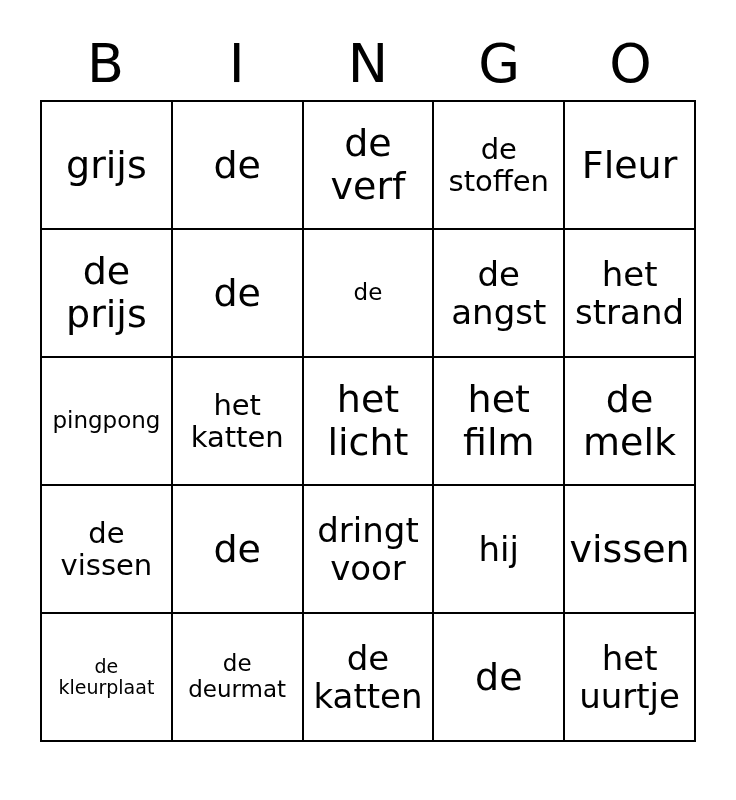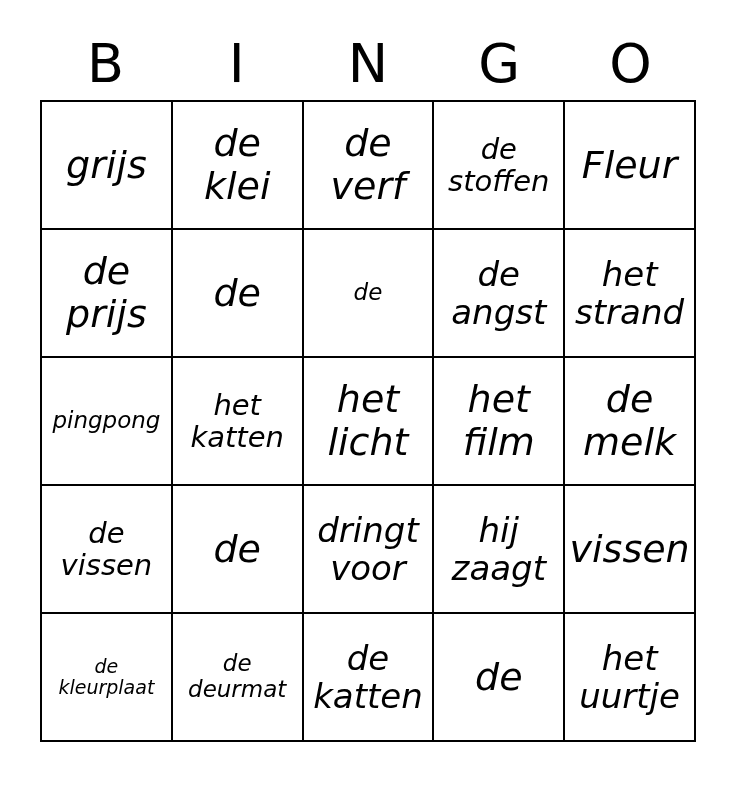--- a/index.html
+++ b/index.html
@@ -36,21 +36,20 @@
   }
   .grid {
     width: 654px;
     border-top: 2px solid #000;
     border-left: 2px solid #000;
     box-sizing: content-box;
   }
   .grid-row {
     display: flex;
     width: 654px;
-    font-style: italic;
   }
   .cell {
     flex: 1 1 0;
     width: 130px;
     height: 128px;
     border-right: 2px solid #000;
     border-bottom: 2px solid #000;
     box-sizing: border-box;
     display: flex;
     flex-direction: column;
@@ -83,21 +82,20 @@
     <div class="header-cell">G</div>
     <div class="header-cell">O</div>
   </div>
   <div class="grid" id="bingo-grid">
       <div class="grid-row">
         <div class="cell fs-xl">
           <span class="line">grijs</span>
         </div>
         <div class="cell fs-xl">
           <span class="line">de</span>
-          <span class="line">klei</span>
         </div>
         <div class="cell fs-xl">
           <span class="line">de</span>
           <span class="line">verf</span>
         </div>
         <div class="cell fs-md">
           <span class="line">de</span>
           <span class="line">stoffen</span>
         </div>
         <div class="cell fs-xl">
@@ -152,21 +150,20 @@
         </div>
         <div class="cell fs-xl">
           <span class="line">de</span>
         </div>
         <div class="cell fs-lg">
           <span class="line">dringt</span>
           <span class="line">voor</span>
         </div>
         <div class="cell fs-lg">
           <span class="line">hij</span>
-          <span class="line">zaagt</span>
         </div>
         <div class="cell fs-xl">
           <span class="line">vissen</span>
         </div>
       </div>
       <div class="grid-row">
         <div class="cell fs-xs">
           <span class="line">de</span>
           <span class="line">kleurplaat</span>
         </div>

